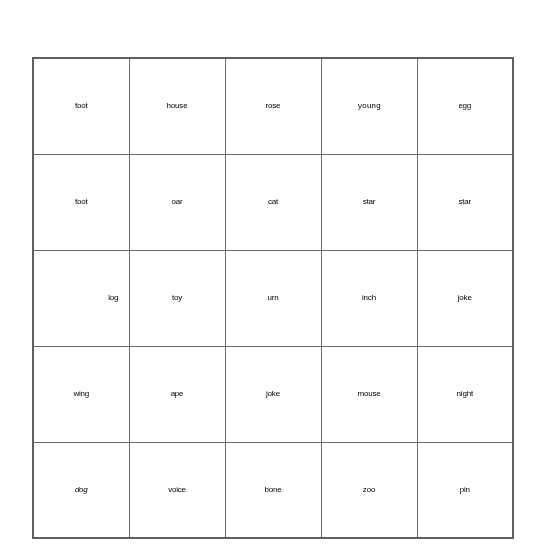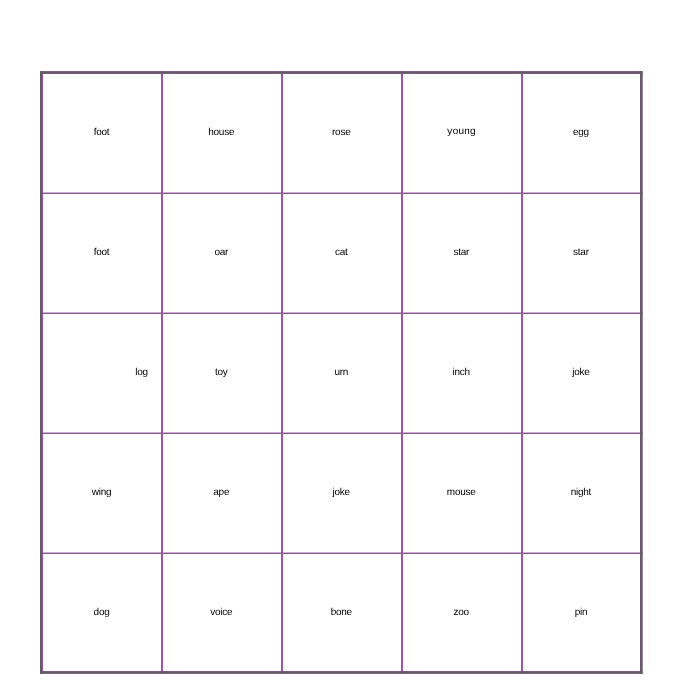--- a/index.html
+++ b/index.html
@@ -143,21 +143,21 @@
           </td>
           <td class="bingo-cell">
             <span class="cell-word fs-sm" style="font-size: 8px;">mouse</span>
           </td>
           <td class="bingo-cell">
             <span class="cell-word fs-lg" style="font-size: 8px;">night</span>
           </td>
         </tr>
         <tr class="bingo-row">
           <td class="bingo-cell">
-            <span class="cell-word fs-xl" style="font-size: 8px;">dog</span>
+            <span class="cell-word fs-xl" style="font-size: 8px; font-style: italic;">dog</span>
           </td>
           <td class="bingo-cell">
             <span class="cell-word fs-md" style="font-size: 8px;">voice</span>
           </td>
           <td class="bingo-cell">
             <span class="cell-word fs-lg" style="font-size: 8px;">bone</span>
           </td>
           <td class="bingo-cell">
             <span class="cell-word fs-xl" style="font-size: 8px;">zoo</span>
           </td>

